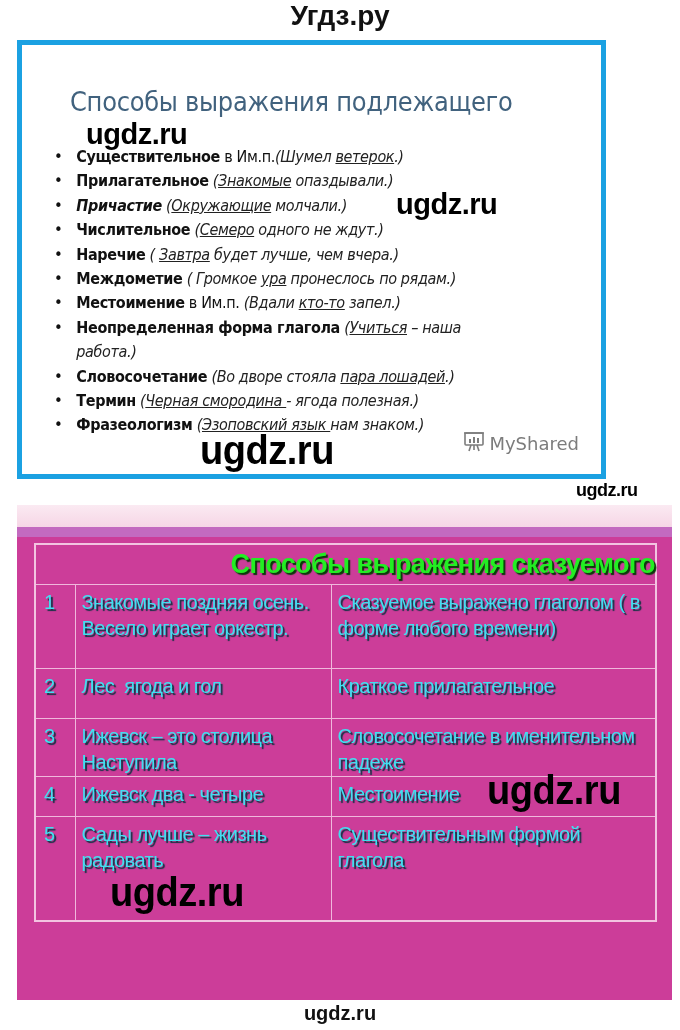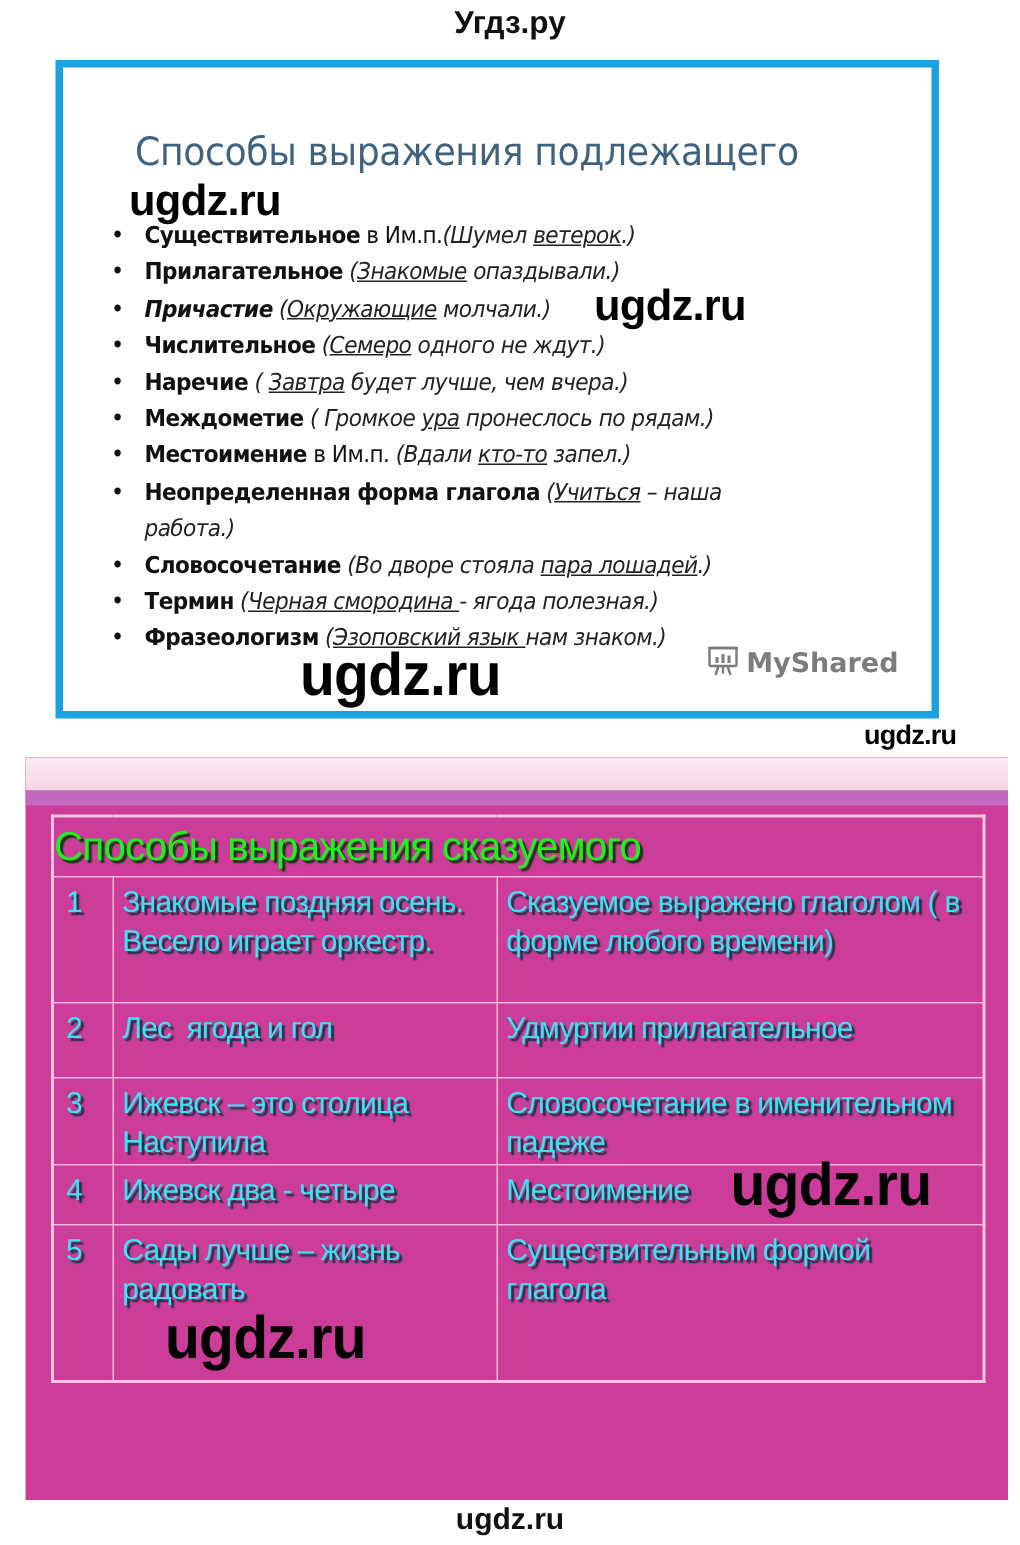--- a/index.html
+++ b/index.html
@@ -2,27 +2,27 @@
 <html><head>
   <meta charset="utf-8">
   <style>
     * { box-sizing: border-box; margin: 0; padding: 0; }
     html, body { width: 680px; height: 1030px; background: #ffffff; overflow: hidden; }
     body { position: relative; font-family: "DejaVu Sans", sans-serif; }
 
     .page-title {
       position: absolute; left: 0; top: 0; width: 680px; height: 32px;
       text-align: center; font-family: "Liberation Sans", sans-serif;
-      font-weight: bold; font-size: 21px; line-height: 32px; color: #111;
+      font-weight: bold; font-size: 28px; line-height: 32px; color: #111;
     }
 
     
     .slide1 {
       position: absolute; left: 17px; top: 40px; width: 589px; height: 439px;
-      border: 5px solid #1ba1e2; background: #ffffff; margin-left: 20px;
+      border: 5px solid #1ba1e2; background: #ffffff;
     }
     .slide1-title {
       position: absolute; left: 48px; top: 42px; font-size: 26px;
       font-family: "DejaVu Sans", sans-serif; color: #41627e; letter-spacing: -0.3px;
       transform: scaleX(0.93); transform-origin: left center; white-space: nowrap;
     }
     .bullets { position: absolute; left: 32px; top: 100px; width: 540px; list-style: none; }
     .bullets li {
       position: relative; padding-left: 24px; font-size: 15.5px; line-height: 24.4px;
       color: #111; font-family: "DejaVu Sans", sans-serif; letter-spacing: -0.4px;
@@ -30,21 +30,21 @@
     }
     .bullets li::before {
       content: "•"; position: absolute; left: 0; top: 0; font-size: 16px;
     }
     .bullets .term { font-weight: bold; }
     .bullets .term.it { font-style: italic; }
     .bullets .ex { font-style: italic; color: #222; }
     .bullets .u { text-decoration: underline; }
     .myshared {
       position: absolute; right: 22px; bottom: 18px; display: flex; align-items: center;
-      gap: 4px; color: #7c7c7c; font-size: 18px; font-family: "DejaVu Sans", sans-serif; font-weight: bold;
+      gap: 4px; color: #7c7c7c; font-size: 18px; font-family: "DejaVu Sans", sans-serif;
     }
     .myshared svg { width: 22px; height: 22px; }
 
     
     .wm {
       position: absolute; font-family: "Liberation Sans", sans-serif; font-weight: bold;
       color: #000; white-space: nowrap; letter-spacing: -0.5px;
     }
     .wm-big { font-size: 40px; transform: scaleX(0.95); transform-origin: left center; }
     .wm-med { font-size: 29px; }
@@ -67,22 +67,22 @@
       position: absolute; left: 17px; top: 38px; width: 623px; height: 377px;
       border: 2px solid #f3c3e1; border-collapse: collapse;
     }
     .pred-table td, .pred-table th {
       border: 1px solid #f0b8dc; vertical-align: top;
       font-family: "Liberation Sans", sans-serif; font-size: 20px; line-height: 26px;
       color: #40e0f0; text-shadow: 2px 2px 1px #113344; font-weight: normal;
       letter-spacing: -0.5px;
     }
     .pred-table th {
-      height: 40px; text-align: left; vertical-align: middle;
-      color: #22ee22; font-weight: normal; font-size: 27px; text-shadow: 2px 2px 1px #0a3a0a;
+      height: 40px; text-align: right; vertical-align: middle;
+      color: #22ee22; font-weight: bold; font-size: 27px; text-shadow: 2px 2px 1px #0a3a0a;
       letter-spacing: -0.6px;
       margin-left: 24px;
     }
     .pred-table td.num { width: 40px; padding: 4px 0 0 8px; }
     .pred-table td.ex { width: 256px; padding: 4px 6px 0 6px; }
     .pred-table td.desc { padding: 4px 6px 0 6px; }
     .r1 td { height: 84px; }
     .r2 td { height: 50px; }
     .r3 td { height: 58px; }
     .r4 td { height: 40px; }
@@ -139,21 +139,21 @@
       <th colspan="3">Способы выражения сказуемого</th>
     </tr>
     <tr class="r1">
       <td class="num">1</td>
       <td class="ex">Знакомые поздняя осень. Весело играет оркестр.</td>
       <td class="desc">Сказуемое выражено глаголом ( в форме любого времени)</td>
     </tr>
     <tr class="r2">
       <td class="num">2</td>
       <td class="ex" style="white-space:pre;">Лес  ягода и гол</td>
-      <td class="desc">Удмуртии прилагательное</td>
+      <td class="desc">Краткое прилагательное</td>
     </tr>
     <tr class="r3">
       <td class="num">3</td>
       <td class="ex">Ижевск – это столица Наступила</td>
       <td class="desc">Словосочетание в именительном падеже</td>
     </tr>
     <tr class="r4">
       <td class="num">4</td>
       <td class="ex">Ижевск два - четыре</td>
       <td class="desc">Местоимение</td>

